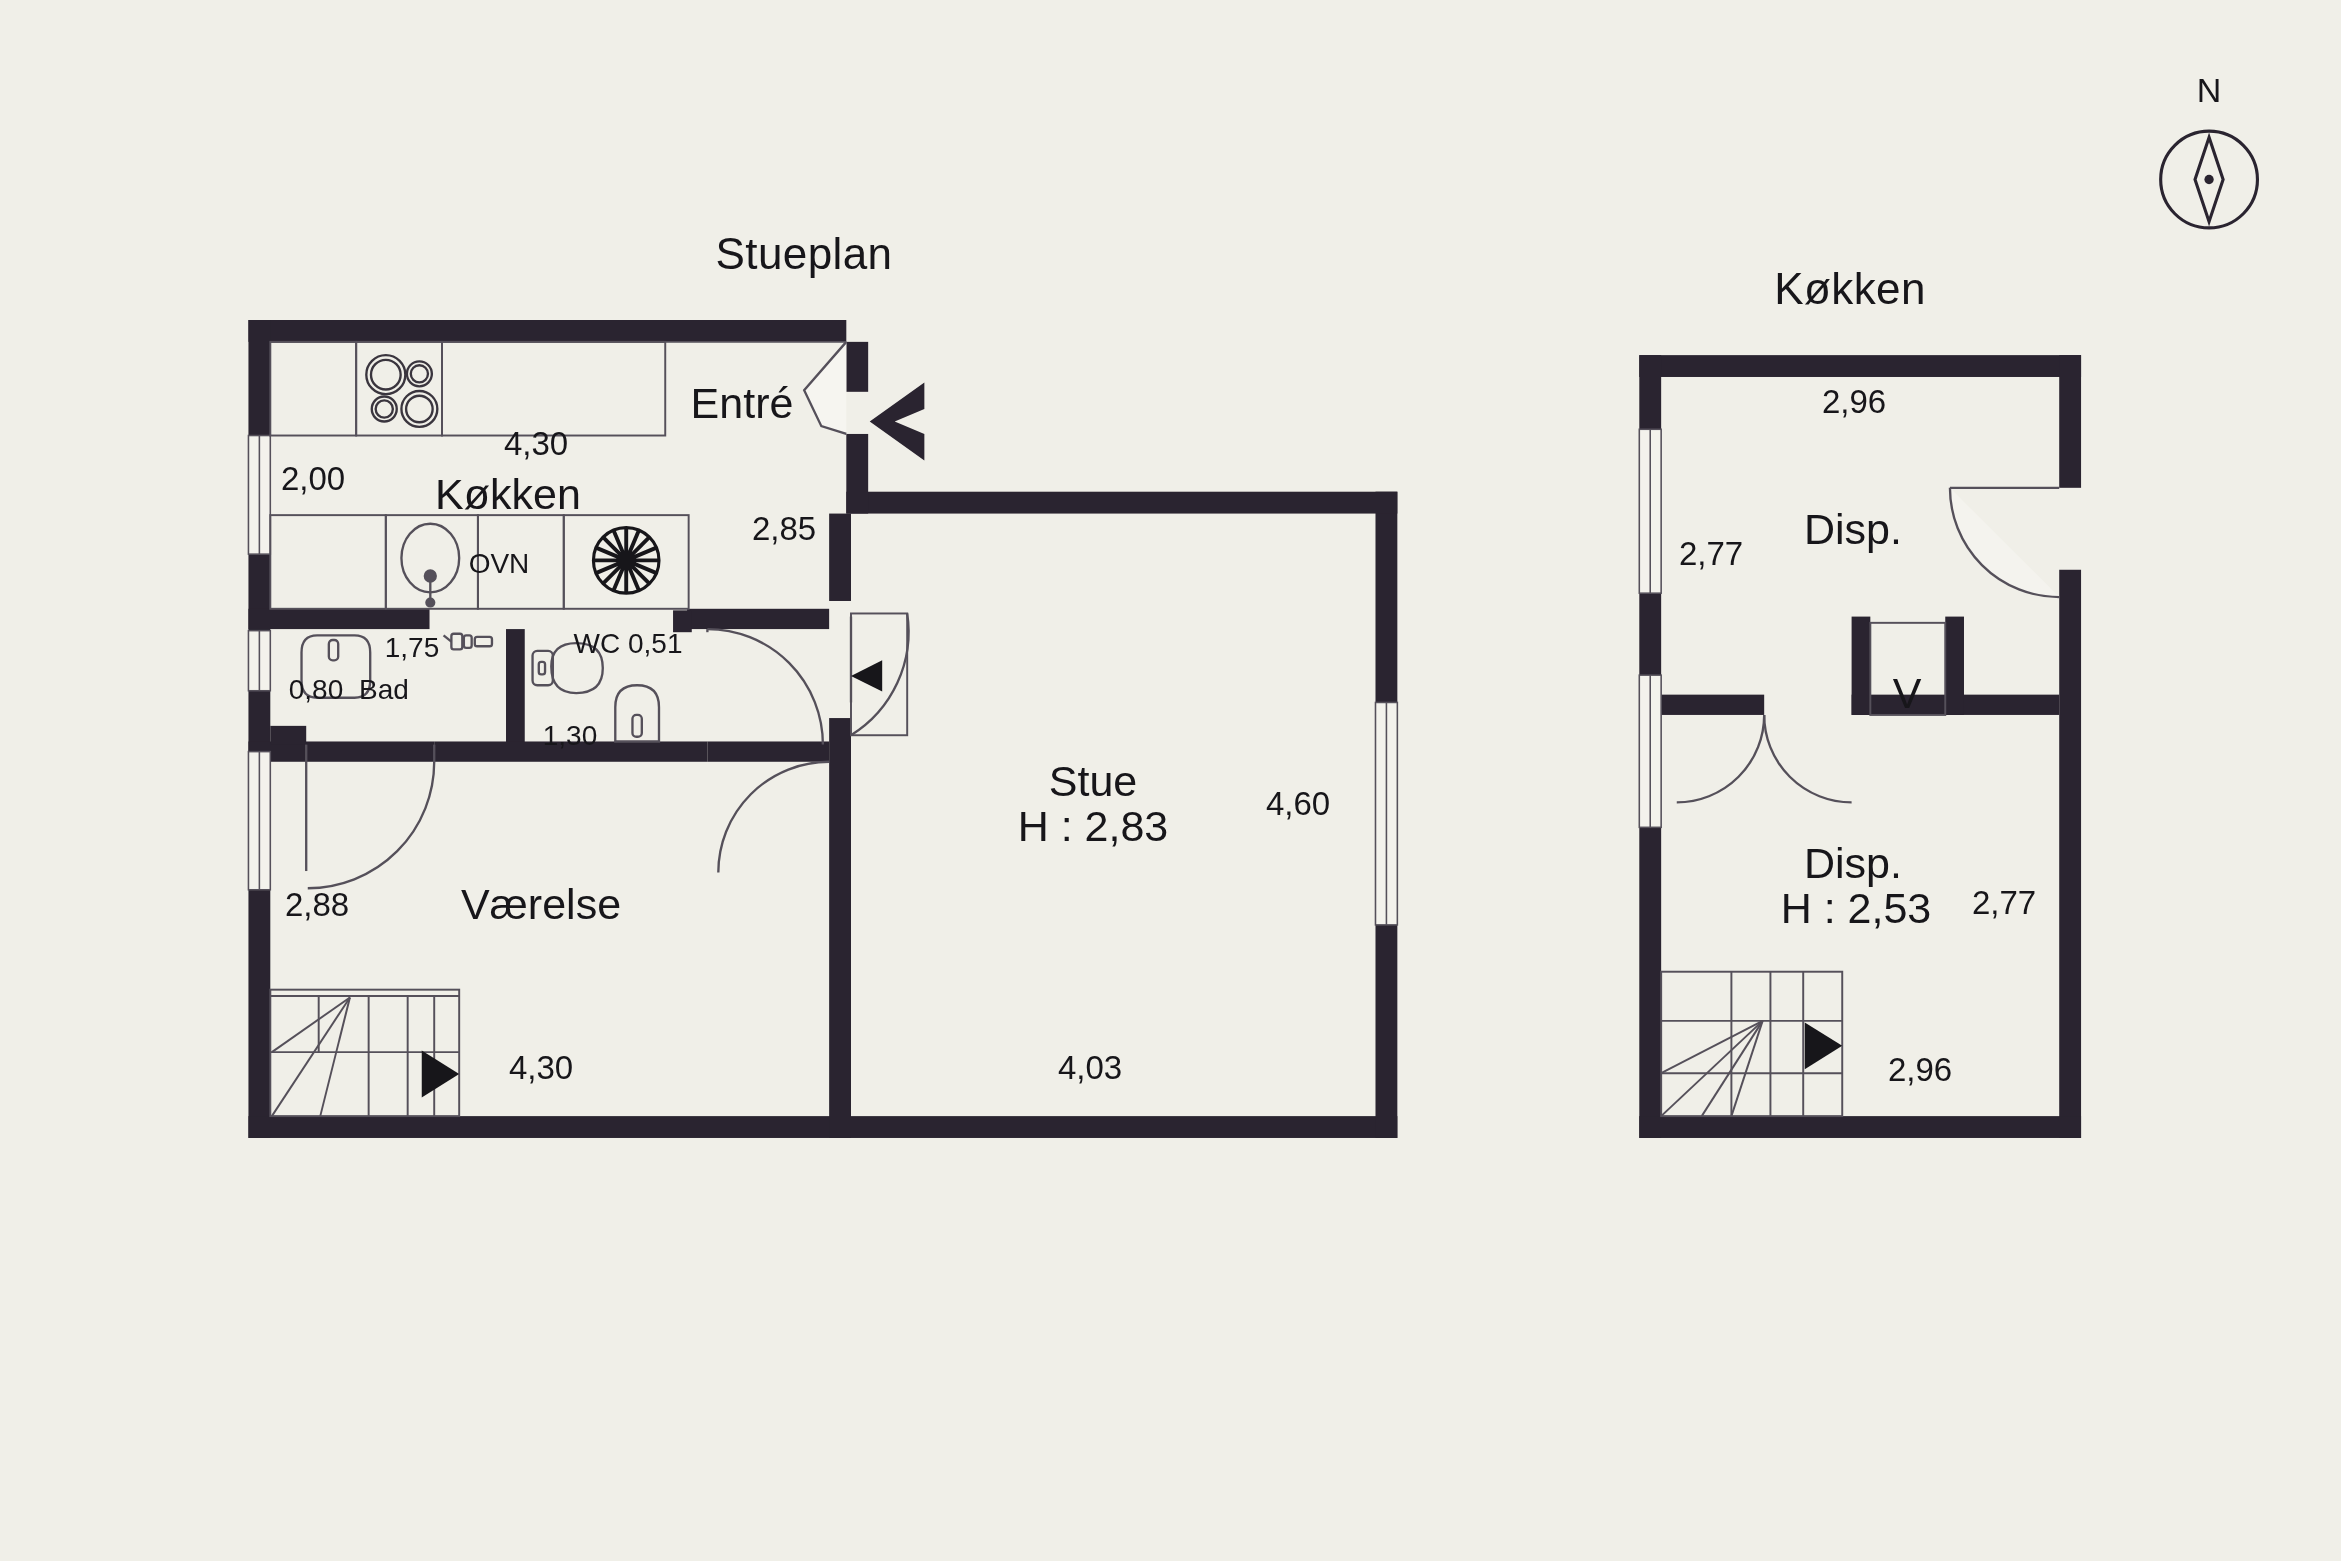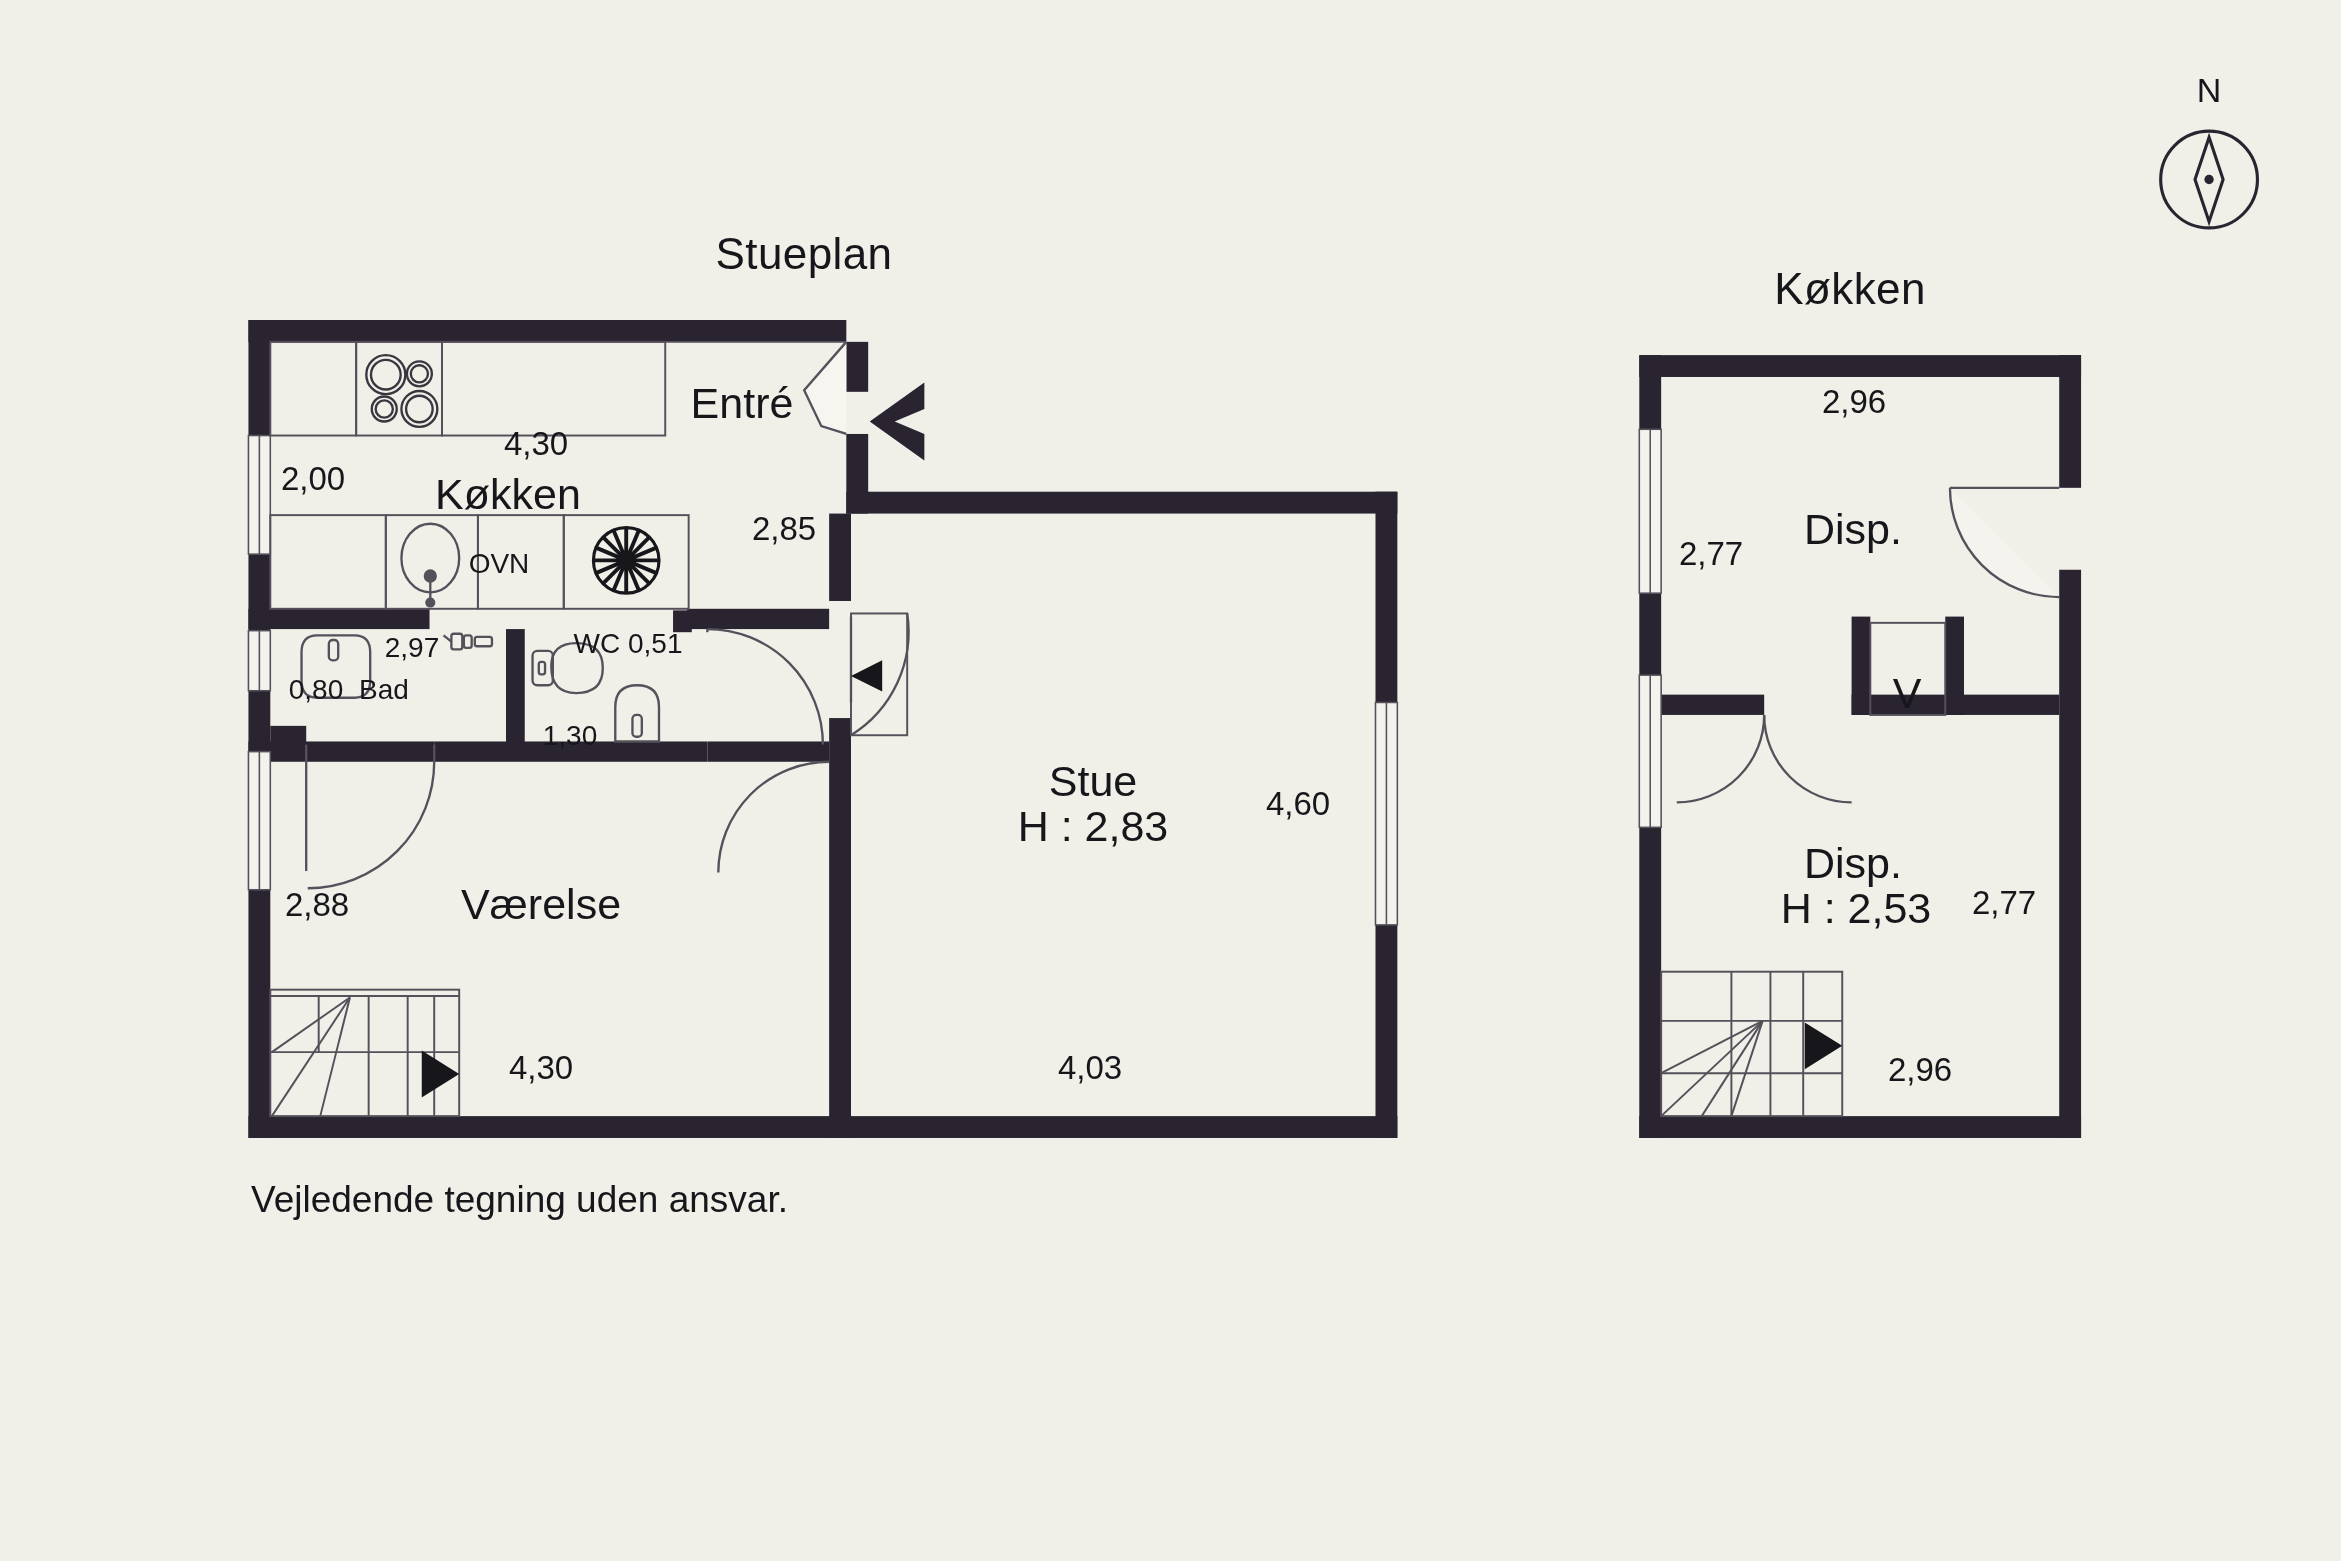--- a/index.html
+++ b/index.html
@@ -314,21 +314,21 @@
 
   <div class="lbl title ctr" style="left:1850px; top:289px;">Køkken</div>
 
   <div class="lbl dim ctr" style="left:536px; top:443px;">4,30</div>
   <div class="lbl dim ctr" style="left:313px; top:478px;">2,00</div>
   <div class="lbl room ctr" style="left:508px; top:494px;">Køkken</div>
 
   <div class="lbl room ctr" style="left:742px; top:403px;">Entré</div>
   <div class="lbl dim ctr" style="left:784px; top:528px;">2,85</div>
 
-  <div class="lbl small ctr" style="left:412px; top:648px;">2,97</div>
+  <div class="lbl small ctr" style="left:412px; top:648px;">1,75</div>
   <div class="lbl small ctr" style="left:316px; top:690px;">0,80</div>
   <div class="lbl small ctr" style="left:384px; top:690px;">Bad</div>
 
   <div class="lbl small ctr" style="left:628px; top:644px;">WC 0,51</div>
   <div class="lbl small ctr" style="left:570px; top:736px;">1,30</div>
 
   <div class="lbl room ctr" style="left:541px; top:904px;">Værelse</div>
   <div class="lbl dim ctr" style="left:317px; top:904px;">2,88</div>
   <div class="lbl dim ctr" style="left:541px; top:1067px;">4,30</div>
 
@@ -343,16 +343,15 @@
   <div class="lbl dim ctr" style="left:1711px; top:553px;">2,77</div>
   <div class="lbl room ctr" style="left:1853px; top:529px;">Disp.</div>
 
   <div class="lbl room ctr" style="left:1907px; top:693px;">V</div>
 
   <div class="lbl room ctr" style="left:1853px; top:863px;">Disp.</div>
   <div class="lbl room ctr" style="left:1856px; top:908px;">H : 2,53</div>
   <div class="lbl dim ctr" style="left:2004px; top:902px;">2,77</div>
   <div class="lbl dim ctr" style="left:1920px; top:1069px;">2,96</div>
 
-  <div class="lbl footer" style="left:251px; top:1181px;">Vejledende tegning uden ansvar.</div>
 
 </div>
 
 
 </body></html>

